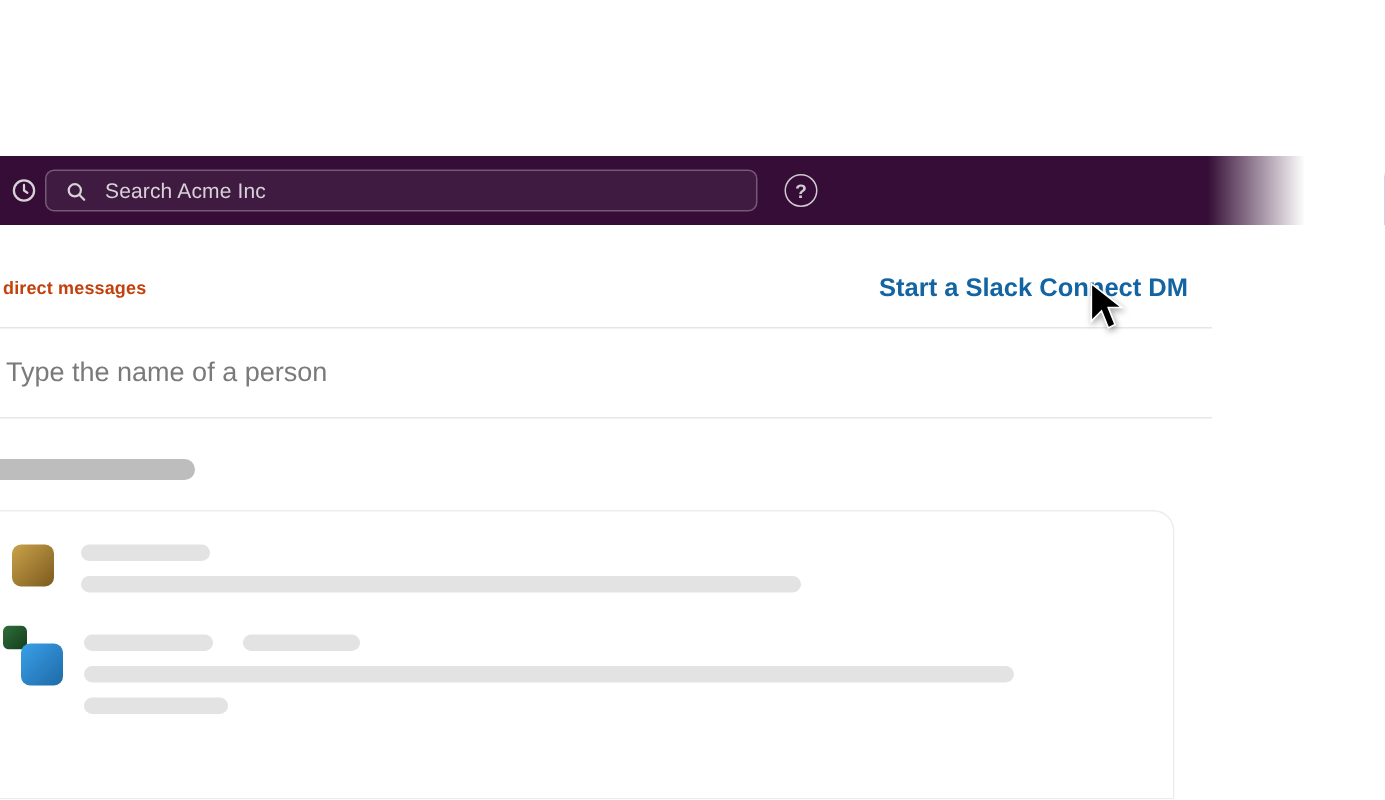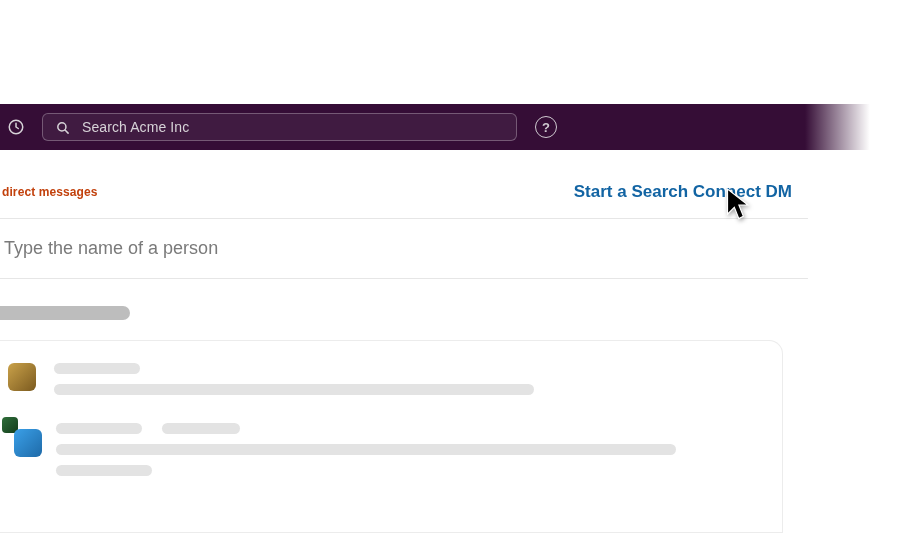--- a/index.html
+++ b/index.html
@@ -19,21 +19,21 @@
       align-items: center;
       padding: 0 20px 0 4px;
     }
     .topbar .history {
       width: 28px; height: 28px;
       display: flex; align-items: center; justify-content: center;
       color: #d6d2d7;
       margin-left: -2px;
     }
     .search-box {
-      margin-left: 12px;
+      margin-left: 0;
       width: 475px;
       height: 28px;
       border: 1px solid rgba(255,255,255,0.28);
       border-radius: 6px;
       background: rgba(255,255,255,0.06);
       display: flex;
       align-items: center;
       padding: 0 12px;
       color: #cfc9d0;
       font-size: 14px;
@@ -178,21 +178,21 @@
       <span class="s-text">Search Acme Inc</span>
     </div>
     <div class="help">
       <span>?</span>
     </div>
     <div class="avatar-top"></div>
   </div>
 
   <div class="header-row">
     <div class="header-title">direct messages</div>
-    <div class="connect-link">Start a Search Connect DM</div>
+    <div class="connect-link">Start a Slack Connect DM</div>
   </div>
 
   <svg class="cursor" viewBox="0 0 24 30">
     <path d="M1 1 L1 23 L7 17 L11 27 L15 25 L11 15 L19 15 Z" fill="#000" stroke="#fff" stroke-width="1"></path>
   </svg>
 
   <div class="name-row">
     <input class="name-input" type="text" placeholder="Type the name of a person" style="">
   </div>
 

